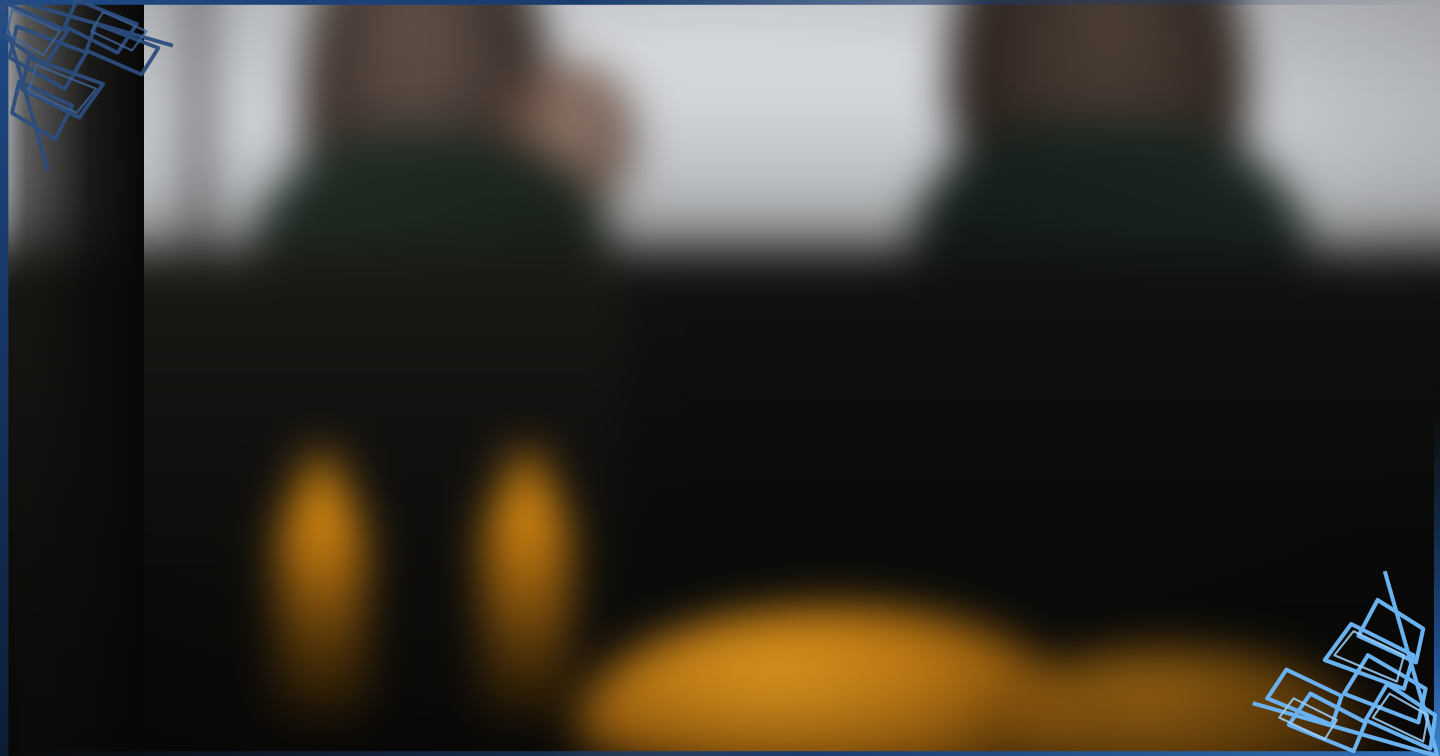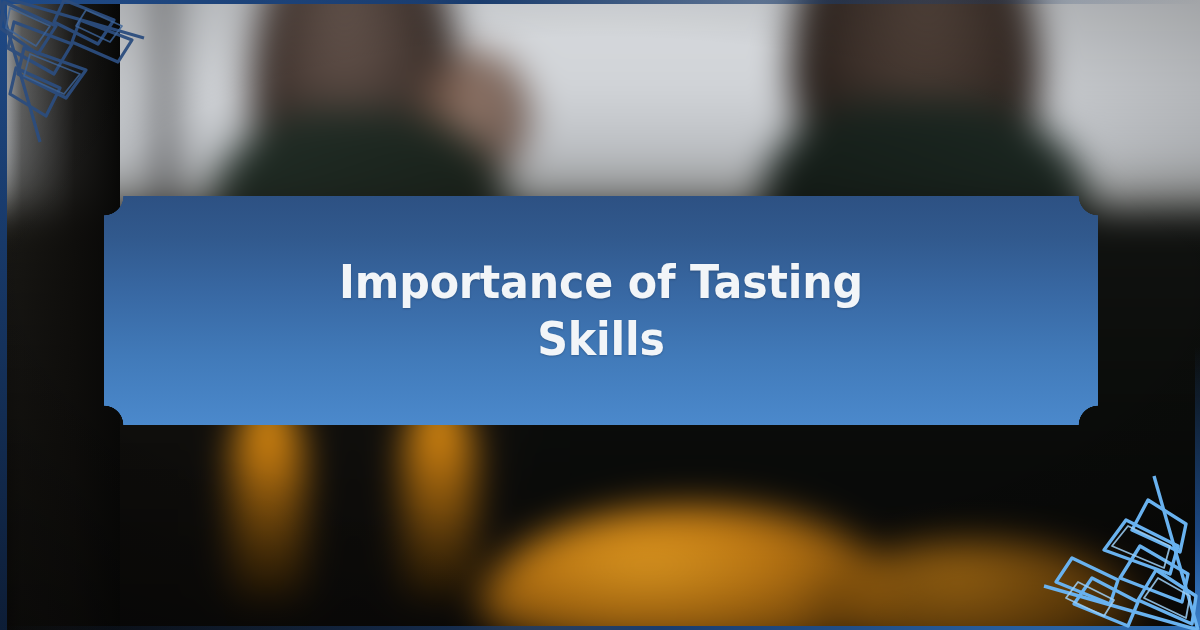--- a/index.html
+++ b/index.html
@@ -280,18 +280,14 @@
       <path d="M76 10 L130 32 L112 58 L66 34 Z"></path>
       <path d="M94 32 L148 54 L132 78 L86 56 Z"></path>
     </g>
     <g fill="none" stroke="#9ed0f7" stroke-width="1.8" stroke-linejoin="round" opacity="0.85">
       <path d="M18 18 L60 38 L46 58 L14 40 Z"></path>
       <path d="M40 68 L92 90 L76 110 L34 90 Z"></path>
       <path d="M100 20 L138 38 L126 54 L90 36 Z"></path>
     </g>
   </svg>
 
-  <div class="title-card">
-    <h1 class="title-text">Importance of Tasting
-Skills</h1>
-  </div>
 
 </div>
 
 </body></html>

